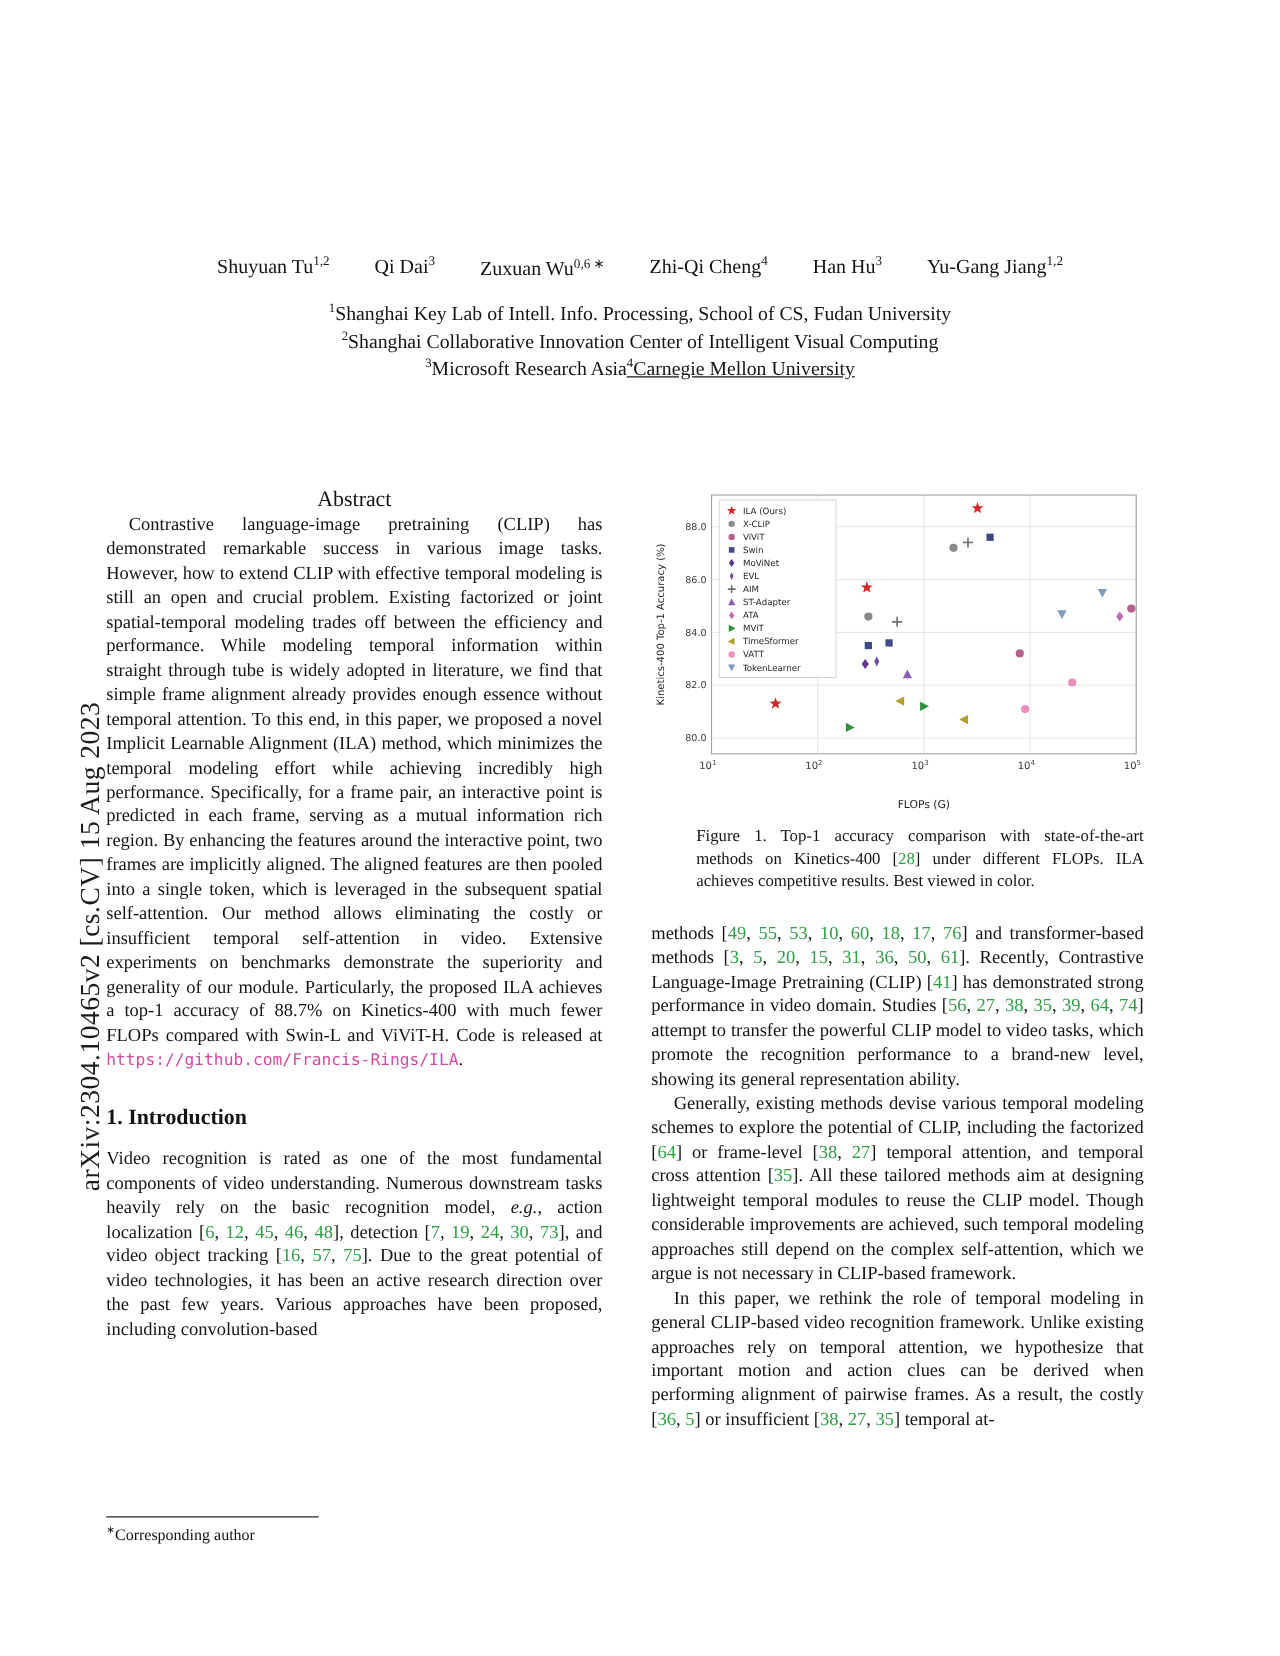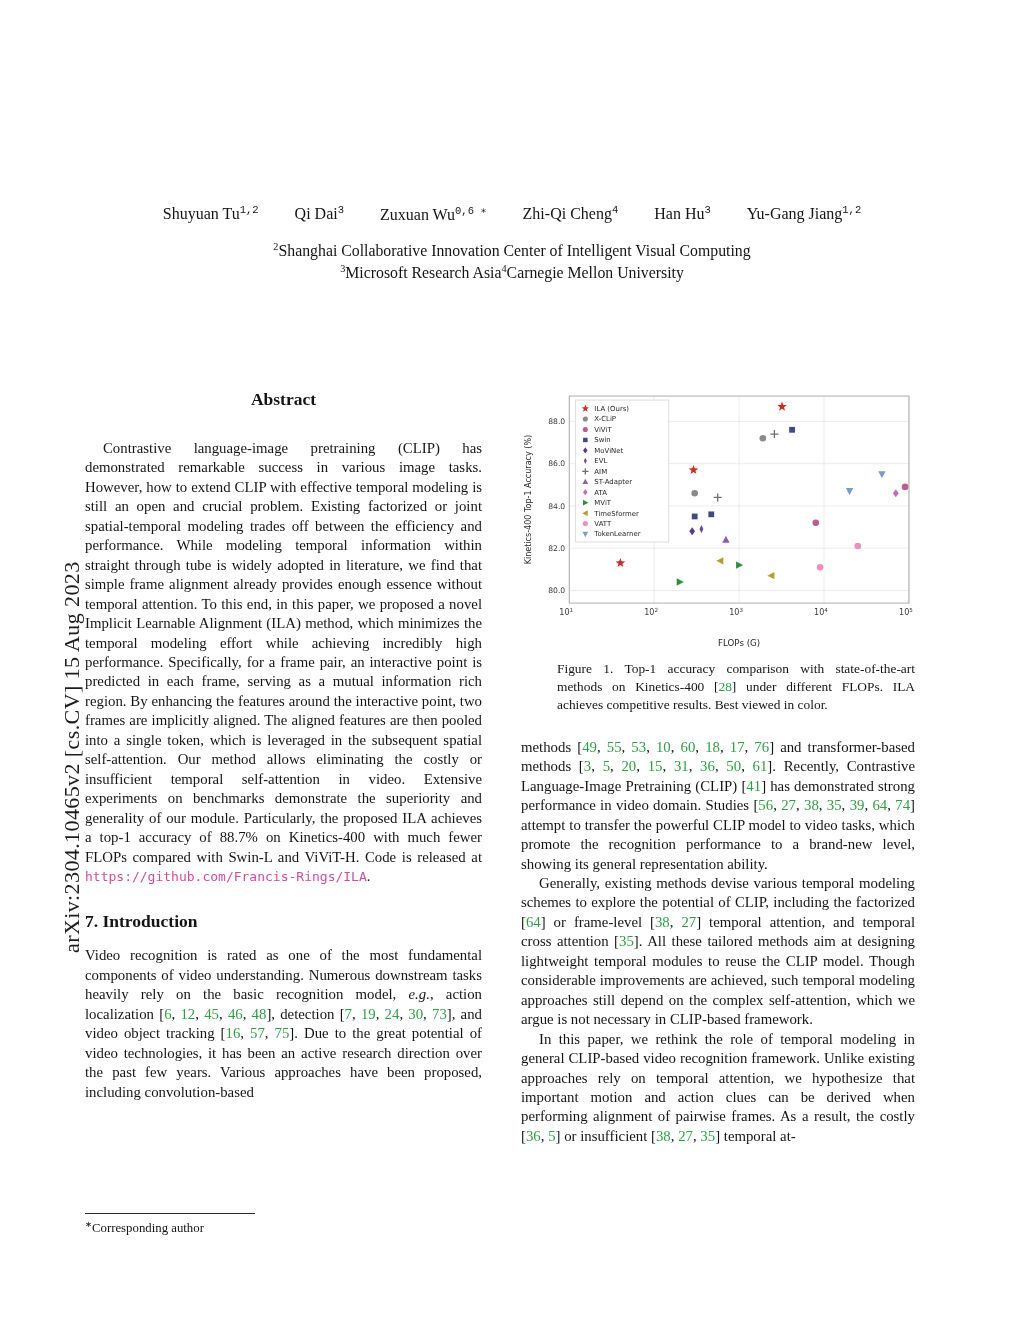--- a/index.html
+++ b/index.html
@@ -4,28 +4,28 @@
 <style>
   *{margin:0;padding:0;box-sizing:border-box;}
   html,body{width:1024px;height:1325px;background:#ffffff;}
   body{font-family:"Liberation Serif",serif;color:#141414;position:relative;overflow:hidden;}
   sup{font-size:0.65em;}
   .watermark{position:absolute;left:59px;top:953px;transform-origin:0 0;transform:rotate(-90deg);
     font-size:22px;letter-spacing:0.4px;color:#1c1c1c;white-space:nowrap;}
   .header{position:absolute;left:60px;top:172px;width:904px;text-align:center;}
   .title{font-size:21px;font-weight:bold;}
   .authors{margin-top:32px;font-size:16px;display:flex;justify-content:center;gap:36px;}
-  .author sup{font-size:10.5px;font-family:Liberation Mono, monospace;}
+  .author sup{font-size:10.5px;}
   .affils{margin-top:16px;font-size:15.8px;}
   .affil-line{margin-top:3px;}
-  .affil-part+.affil-part{}
+  .affil-part+.affil-part{text-decoration:underline;}
   .col{position:absolute;width:397px;text-align:justify;font-size:14.8px;line-height:1.315;}
   .col-left{left:85px;top:388px;}
   .col-right{left:521px;top:388px;width:394px;}
-  .h-abstract{text-align:center;font-size:17.5px;font-weight:bold;margin-bottom:28px;}
+  .h-abstract{text-align:center;font-size:17.5px;font-weight:normal;margin-bottom:0;}
   .abstract{text-indent:18px;}
   .h-section{font-size:17.5px;font-weight:bold;margin-top:24px;margin-bottom:13px;text-align:left;}
   p.indent{text-indent:18px;}
   .run-cite{color:var(--cite,#2e9e44);}
   .run-link{color:var(--link,#d14ca0);font-family:"DejaVu Sans Mono",monospace;font-size:13px;}
   .run-em{font-style:italic;}
   .footnote{position:absolute;left:85px;top:1213px;width:397px;font-size:12.8px;text-align:left;}
   .footnote-rule{width:170px;border-top:1px solid #2a2a2a;margin-bottom:5px;}
   .figure-panel{width:394px;}
   .chart svg{font-family:"DejaVu Sans",sans-serif;display:block;}
@@ -39,29 +39,30 @@
 <div class="header">
   <div class="authors">
       <span class="author">Shuyuan Tu<sup>1,2</sup></span>
       <span class="author">Qi Dai<sup>3</sup></span>
       <span class="author">Zuxuan Wu<sup>0,6 ∗</sup></span>
       <span class="author">Zhi-Qi Cheng<sup>4</sup></span>
       <span class="author">Han Hu<sup>3</sup></span>
       <span class="author">Yu-Gang Jiang<sup>1,2</sup></span>
     </div>
   <div class="affils">
+      <div class="affil-line"><span class="affil-part"><sup>1</sup>Shanghai Key Lab of Intell. Info. Processing, School of CS, Fudan University</span></div>
       <div class="affil-line"><span class="affil-part"><sup>2</sup>Shanghai Collaborative Innovation Center of Intelligent Visual Computing</span></div>
       <div class="affil-line"><span class="affil-part"><sup>3</sup>Microsoft Research Asia</span><span class="affil-part"><sup>4</sup>Carnegie Mellon University</span></div>
     </div>
 </div>
 
 <div class="col col-left">
   <div class="h-abstract">Abstract</div>
   <p class="abstract"><span>Contrastive language-image pretraining (CLIP) has demonstrated remarkable success in various image tasks. However, how to extend CLIP with effective temporal modeling is still an open and crucial problem. Existing factorized or joint spatial-temporal modeling trades off between the efficiency and performance. While modeling temporal information within straight through tube is widely adopted in literature, we find that simple frame alignment already provides enough essence without temporal attention. To this end, in this paper, we proposed a novel Implicit Learnable Alignment (ILA) method, which minimizes the temporal modeling effort while achieving incredibly high performance. Specifically, for a frame pair, an interactive point is predicted in each frame, serving as a mutual information rich region. By enhancing the features around the interactive point, two frames are implicitly aligned. The aligned features are then pooled into a single token, which is leveraged in the subsequent spatial self-attention. Our method allows eliminating the costly or insufficient temporal self-attention in video. Extensive experiments on benchmarks demonstrate the superiority and generality of our module. Particularly, the proposed ILA achieves a top-1 accuracy of 88.7% on Kinetics-400 with much fewer FLOPs compared with Swin-L and ViViT-H. Code is released at </span><span class="run-link">https://github.com/Francis-Rings/ILA</span><span>.</span></p>
-  <div class="h-section">7. Introduction</div>
+  <div class="h-section">1. Introduction</div>
   <p><span>Video recognition is rated as one of the most fundamental components of video understanding. Numerous downstream tasks heavily rely on the basic recognition model, </span><span class="run-em">e.g.</span><span>, action localization [</span><span class="run-cite">6</span><span>, </span><span class="run-cite">12</span><span>, </span><span class="run-cite">45</span><span>, </span><span class="run-cite">46</span><span>, </span><span class="run-cite">48</span><span>], detection [</span><span class="run-cite">7</span><span>, </span><span class="run-cite">19</span><span>, </span><span class="run-cite">24</span><span>, </span><span class="run-cite">30</span><span>, </span><span class="run-cite">73</span><span>], and video object tracking [</span><span class="run-cite">16</span><span>, </span><span class="run-cite">57</span><span>, </span><span class="run-cite">75</span><span>]. Due to the great potential of video technologies, it has been an active research direction over the past few years. Various approaches have been proposed, including convolution-based</span></p>
 </div>
 
 <div class="col col-right">
   <div class="figure-panel">
     <div class="chart" id="chart">
         <svg viewBox="0 0 392 262" width="394">
           <g>
             <line x1="48" y1="201.38775510204093" x2="386" y2="201.38775510204093" stroke="#dddddd" stroke-width="0.6"></line>
             <text x="44" y="203.98775510204092" text-anchor="end" font-size="7.6" fill="#3a3a3a">80.0</text>

